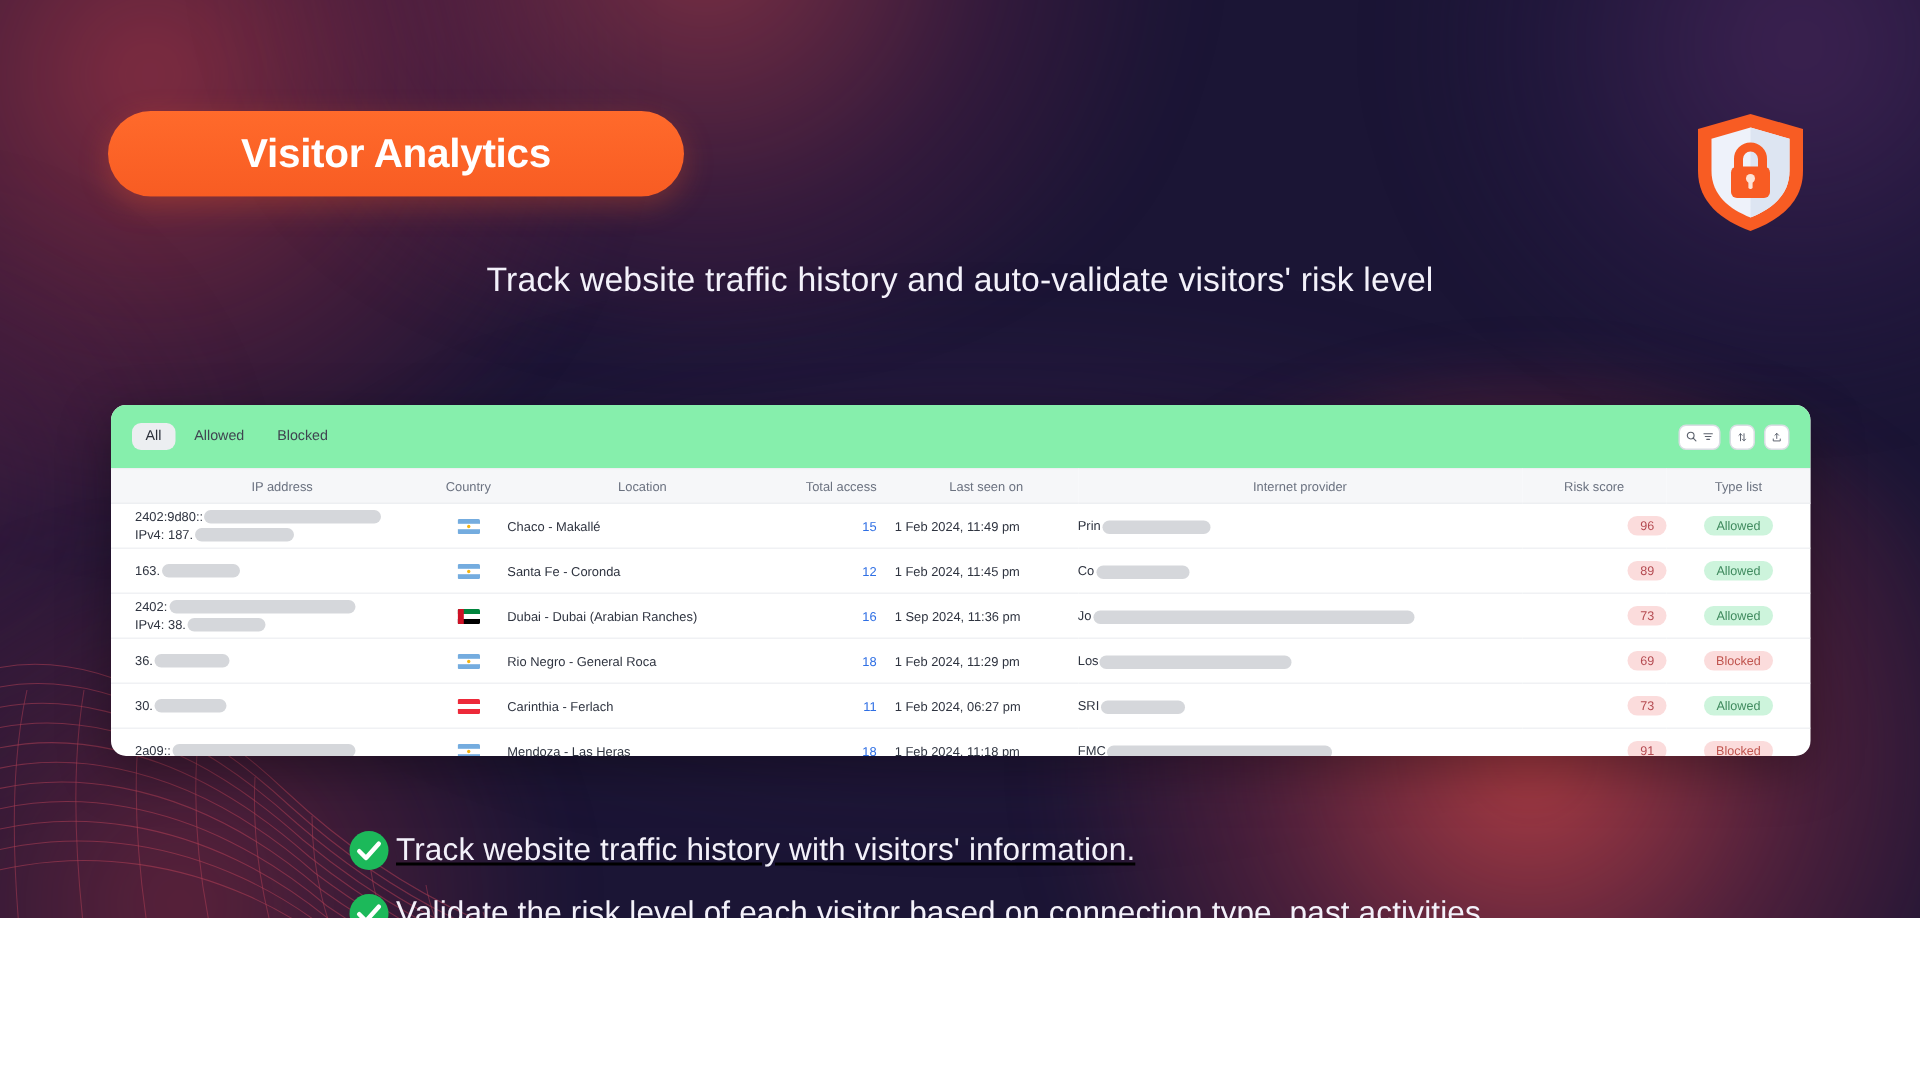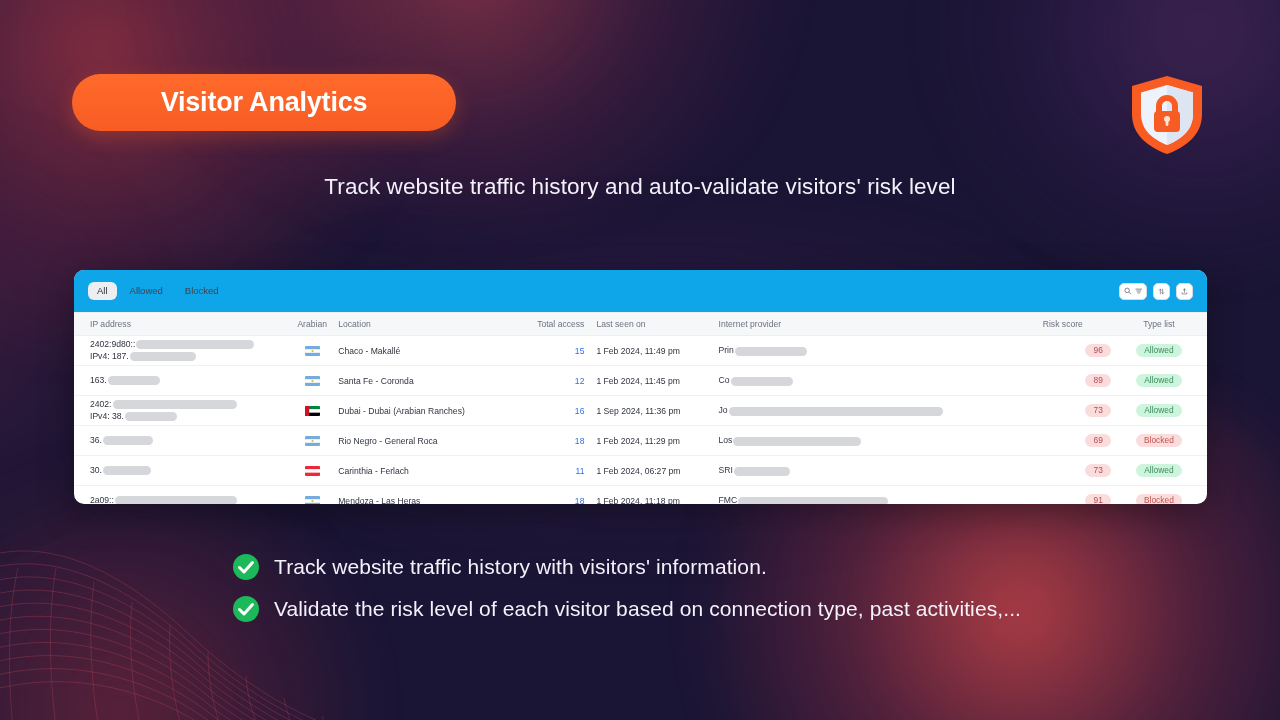--- a/index.html
+++ b/index.html
@@ -5,21 +5,21 @@
   * { box-sizing: border-box; margin: 0; padding: 0; }
 
   html, body {
     width: 1280px; height: 720px;
     overflow: hidden;
     font-family: "Liberation Sans", sans-serif;
   }
 
   #stage {
     position: relative;
-    width: 1280px; height: 720px;
+    width: 1280px; height: 612px;
     background: #1b1535;
     overflow: hidden;
   }
 
   
   .glow { position: absolute; border-radius: 50%; pointer-events: none; }
 
   .glow-topleft {
     left: -220px; top: -260px; width: 640px; height: 620px;
     background: radial-gradient(circle at 50% 50%, rgba(196,60,72,0.60) 0%, rgba(150,45,70,0.30) 42%, rgba(27,21,53,0) 72%);
@@ -97,21 +97,21 @@
     border-radius: 10px;
     box-shadow: 0 10px 34px rgba(0,0,0,0.34);
     overflow: hidden;
     display: flex; flex-direction: column;
   }
 
   .toolbar {
     height: 42px; flex: 0 0 42px;
     display: flex; align-items: center;
     padding: 0 14px;
-    background: #0ea5e9;
+    background: #86efac;
   }
   .tabs { display: flex; align-items: center; gap: 4px; }
   .tab {
     font-size: 9.5px; color: #3f4450;
     padding: 4px 9px; border-radius: 6px;
     line-height: 1;
     white-space: nowrap;
   }
   .tab.active { background: #eceef1; color: #2b303a; }
 
@@ -127,21 +127,21 @@
   }
   .tool-btn svg { display: block; }
 
   
   table { width: 100%; border-collapse: collapse; table-layout: fixed; }
   thead th {
     background: #f6f7f9;
     font-size: 8.6px;
     font-weight: 400;
     color: #6b7280;
-    text-align: left;
+    text-align: center;
     padding: 6px 0;
     height: 22px;
     border-top: 1px solid #edeff2;
     border-bottom: 1px solid #edeff2;
     white-space: nowrap;
   }
   tbody td {
     font-size: 8.6px;
     color: #2f3440;
     padding: 0;
@@ -191,21 +191,21 @@
     border-radius: 9px;
     font-size: 8.4px;
     line-height: 1;
   }
   .chip-risk  { background: #fbdcdc; color: #b54b52; }
   .chip-allow { background: #cdf4dc; color: #3f8a5e; }
   .chip-block { background: #fbdcdc; color: #c0554f; }
 
   
   .bullets { position: absolute; left: 232px; top: 553px; }
-  .bullet { display: flex; align-items: center; gap: 14px; margin-bottom: 14px; }
+  .bullet { display: flex; align-items: center; gap: 4px; margin-bottom: 14px; text-decoration: underline; }
   .bullet-icon { width: 28px; height: 28px; flex: 0 0 28px; }
   .bullet-text {
     color: #f3f1fa;
     font-size: 21px;
     font-weight: 300;
     letter-spacing: 0.1px;
     white-space: nowrap;
   }
 </style>
 </head>
@@ -308,21 +308,21 @@
             </g>
           </svg>
         </div>
       </div>
     </div>
 
     <table>
       <thead>
         <tr>
           <th class="c-ip">IP address</th>
-          <th class="c-country">Arabian</th>
+          <th class="c-country">Country</th>
           <th class="c-loc">Location</th>
           <th class="c-total">Total access</th>
           <th class="c-seen">Last seen on</th>
           <th class="c-isp">Internet provider</th>
           <th class="c-risk">Risk score</th>
           <th class="c-type">Type list</th>
         </tr>
       </thead>
       <tbody id="tbody">
           <tr>

